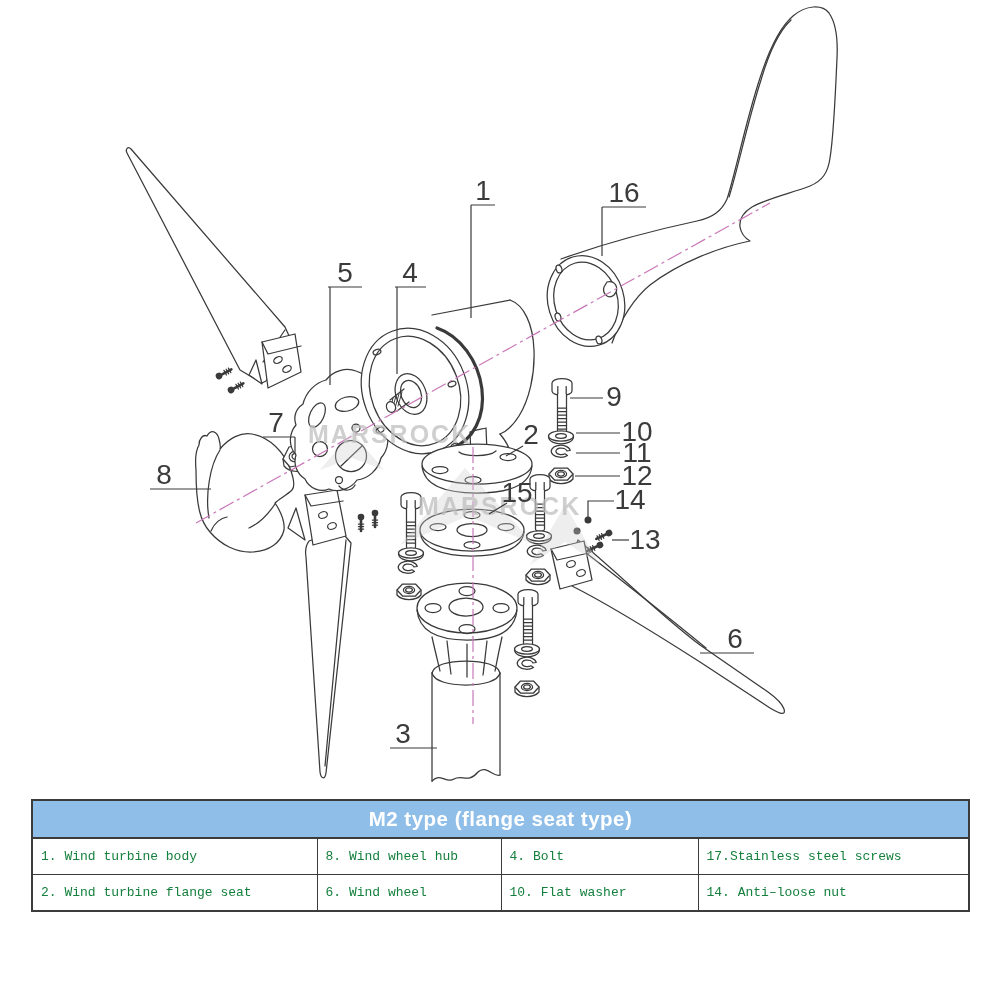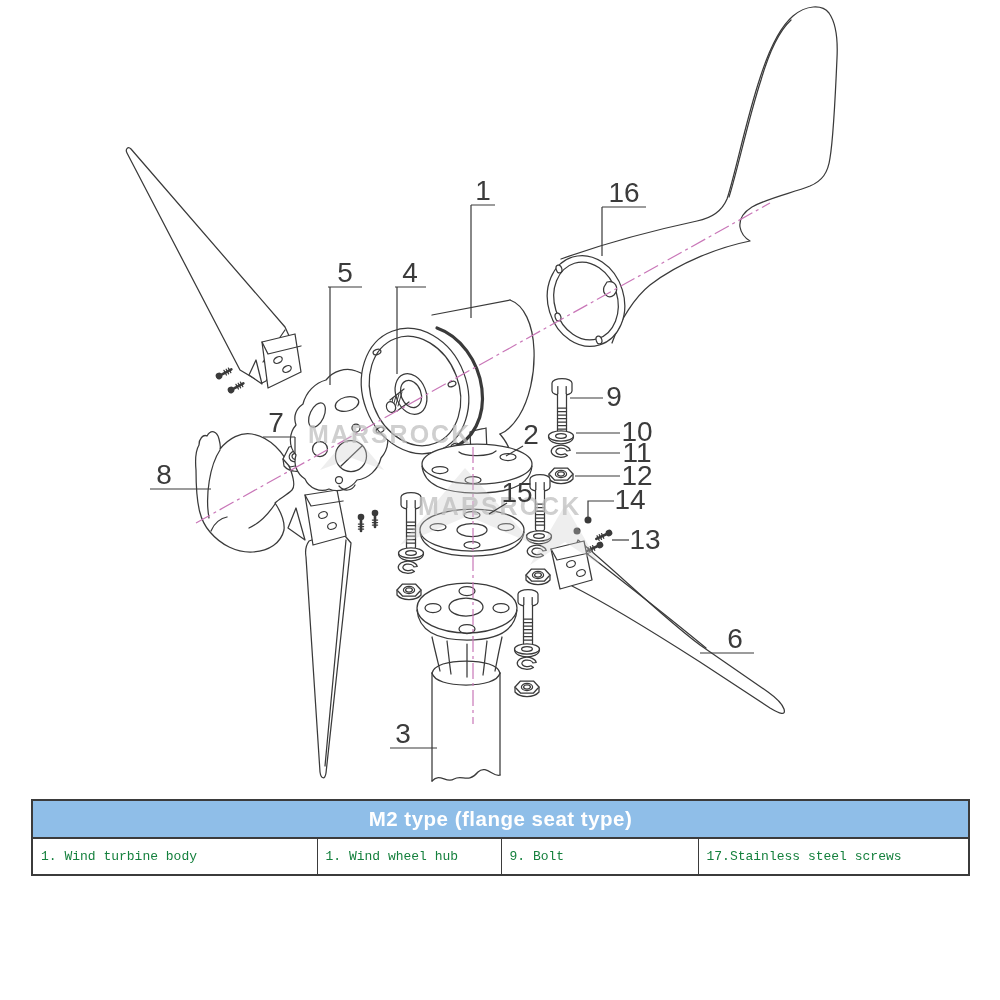--- a/index.html
+++ b/index.html
@@ -326,20 +326,26 @@
         <col style="width:271px">
       </colgroup>
   <thead>
     <tr>
       <th colspan="4" style="background:#8fbee8">M2 type (flange seat type)</th>
     </tr>
   </thead>
   <tbody>
     <tr>
       <td>1. Wind turbine body</td>
-      <td>1. Wind wheel hub</td>
-      <td>9. Bolt</td>
+      <td>8. Wind wheel hub</td>
+      <td>4. Bolt</td>
       <td>17.Stainless steel screws</td>
+    </tr>
+    <tr>
+      <td>2. Wind turbine flange seat</td>
+      <td>6. Wind wheel</td>
+      <td>10. Flat washer</td>
+      <td>14. Anti–loose nut</td>
     </tr>
   </tbody>
 </table>
 
 </div>
 
 </body></html>

